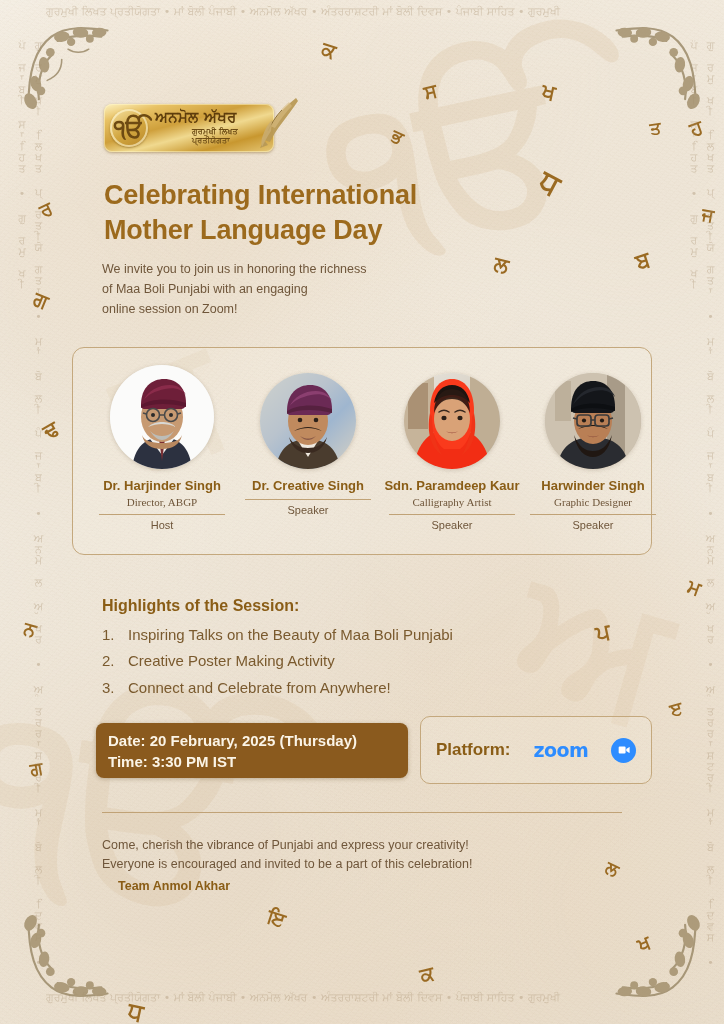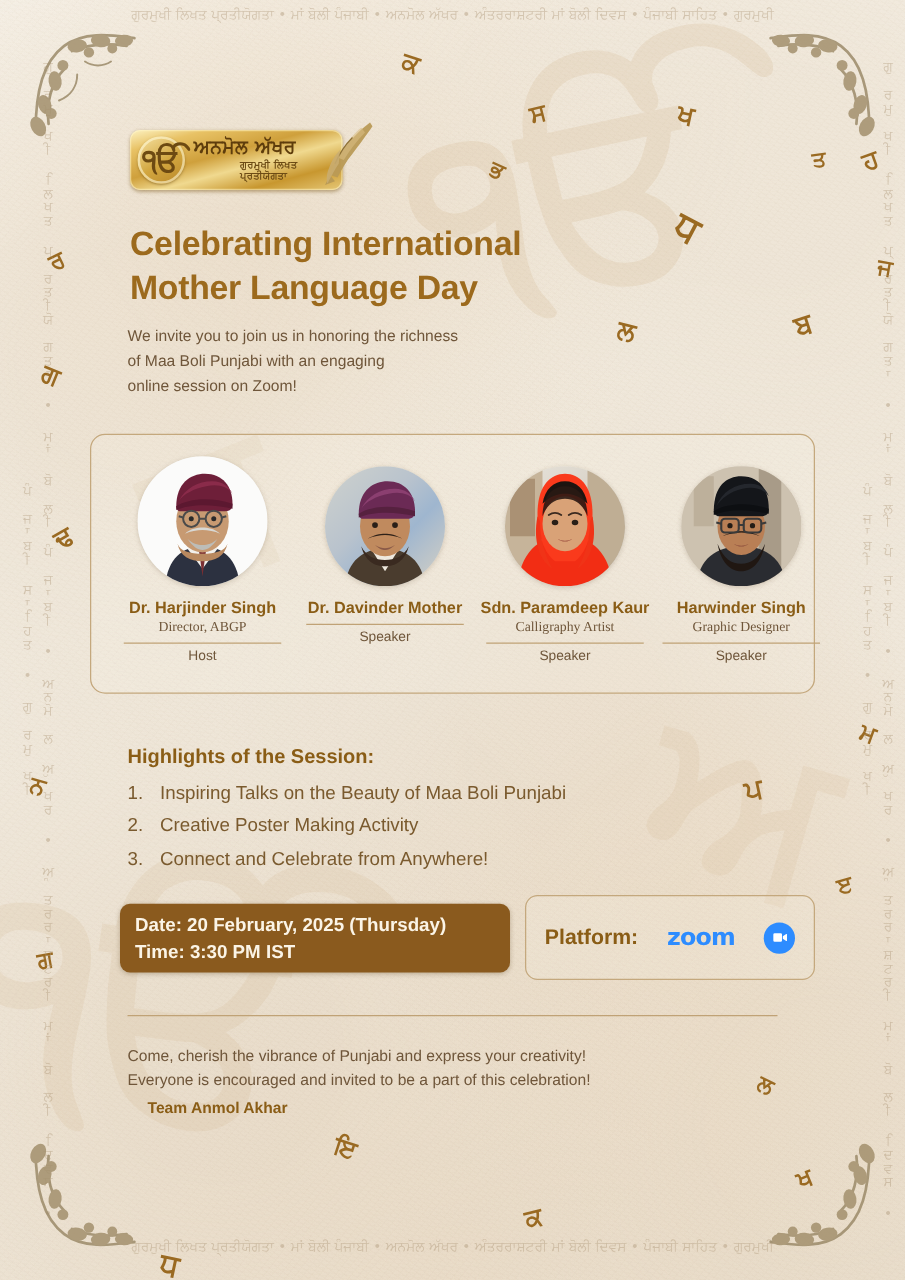--- a/index.html
+++ b/index.html
@@ -50,21 +50,21 @@
     position:absolute;color:#9a6a22;font-weight:700;line-height:1;
     font-family:"DejaVu Sans", sans-serif;white-space:nowrap;
   }
 
   
   .edge-script{
     position:absolute;top:40px;bottom:40px;width:40px;pointer-events:none;
     color:#b09a7c;opacity:.45;font-size:11px;line-height:1.5;
     font-family:"DejaVu Sans", sans-serif;
     writing-mode:vertical-rl;text-orientation:upright;
-    overflow:hidden;word-break:break-all;text-align:center;
+    overflow:hidden;word-break:break-all;
   }
   .edge-script.left{left:6px;}
   .edge-script.right{right:6px;}
   .edge-script.top{top:4px;left:46px;right:46px;width:auto;height:30px;
      writing-mode:horizontal-tb;text-orientation:mixed;}
   .edge-script.bottom{bottom:4px;top:auto;left:46px;right:46px;width:auto;height:30px;
      writing-mode:horizontal-tb;text-orientation:mixed;}
 
   
   .corner{position:absolute;width:104px;height:104px;pointer-events:none;opacity:.85;}
@@ -390,21 +390,21 @@
               <path d="M27 38 C27 20 38 12 50 12 C64 12 72 22 72 36 C72 40 70 42 66 42 L30 42 C28 42 27 40 27 38 Z" fill="#6b2a55"></path>
               <path d="M29 34 C34 24 44 18 56 18 C64 18 69 22 72 28 C68 22 60 20 51 22 C41 24 33 28 29 34 Z" fill="#8b3f70"></path>
               <path d="M27 38 C36 32 54 30 72 36 L72 40 C56 36 38 36 27 41 Z" fill="#56213f"></path>
               <path d="M34 58 C39 55 44 54 48 54 C52 54 57 55 62 58 C57 56 52 55 48 55 C44 55 39 56 34 58 Z" fill="#2d2018"></path>
               <circle cx="40" cy="47" r="2.3" fill="#2a1f18"></circle>
                 <circle cx="56" cy="47" r="2.3" fill="#2a1f18"></circle>
               <path d="M40 63 C43 66 46 67 48 67 C50 67 53 66 56 63 C53 65 50 65.6 48 65.6 C46 65.6 43 65 40 63 Z" fill="#8a5a48"></path>
             </svg>
           </div>
         </div>
-        <div class="nm" style="margin-top:9px;">Dr. Davinder Mother</div>
+        <div class="nm" style="margin-top:9px;">Dr. Creative Singh</div>
         <div class="rl"></div>
         <div class="rule" style="width:126px;"></div>
         <div class="tag">Speaker</div>
       </div>
 
       <div class="card" style="left:298px;top:26px;width:164px;">
         <div class="ph" style="width:96px;height:96px;">
           <div class="bg" style="background:linear-gradient(140deg,#e8e4dc 0%,#d9d3c8 45%,#cfd6dd 100%);"></div>
           <div class="figure">
             <svg viewBox="0 0 96 96" width="96" height="96">

